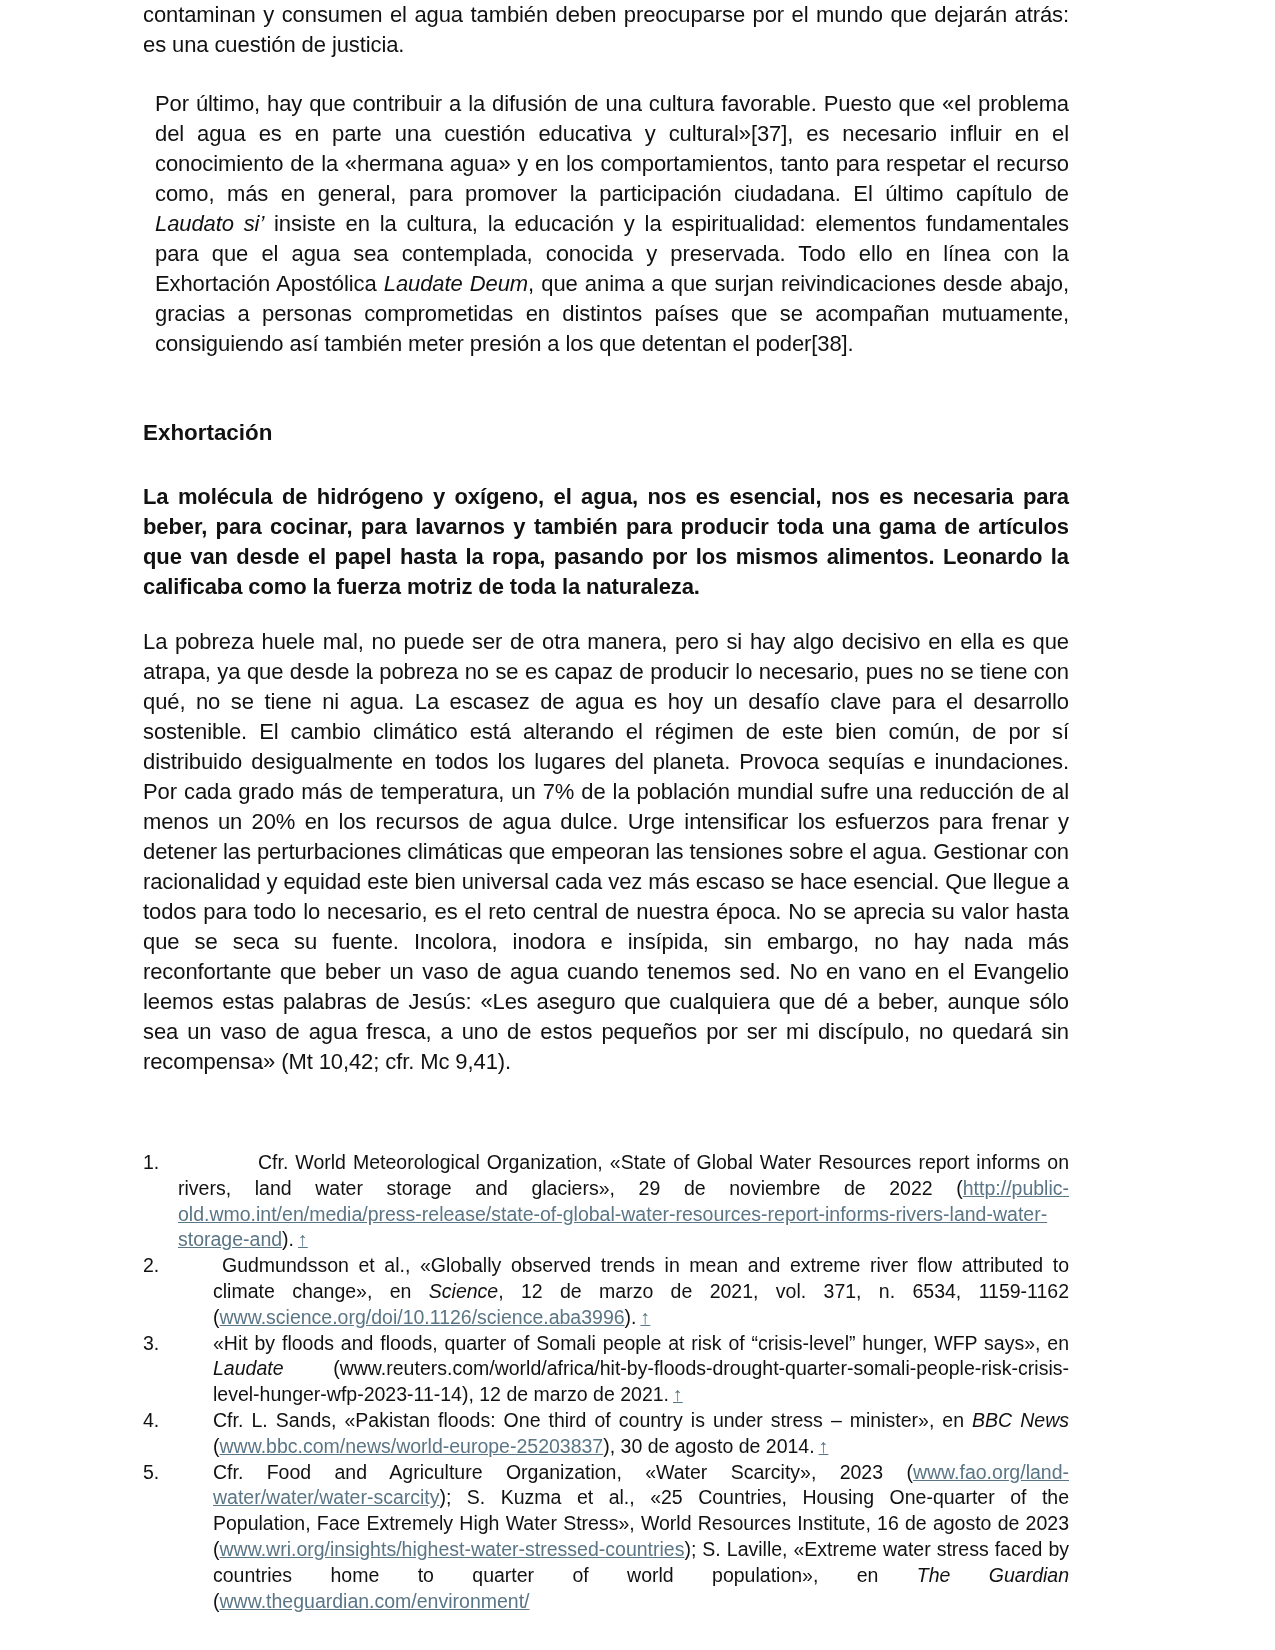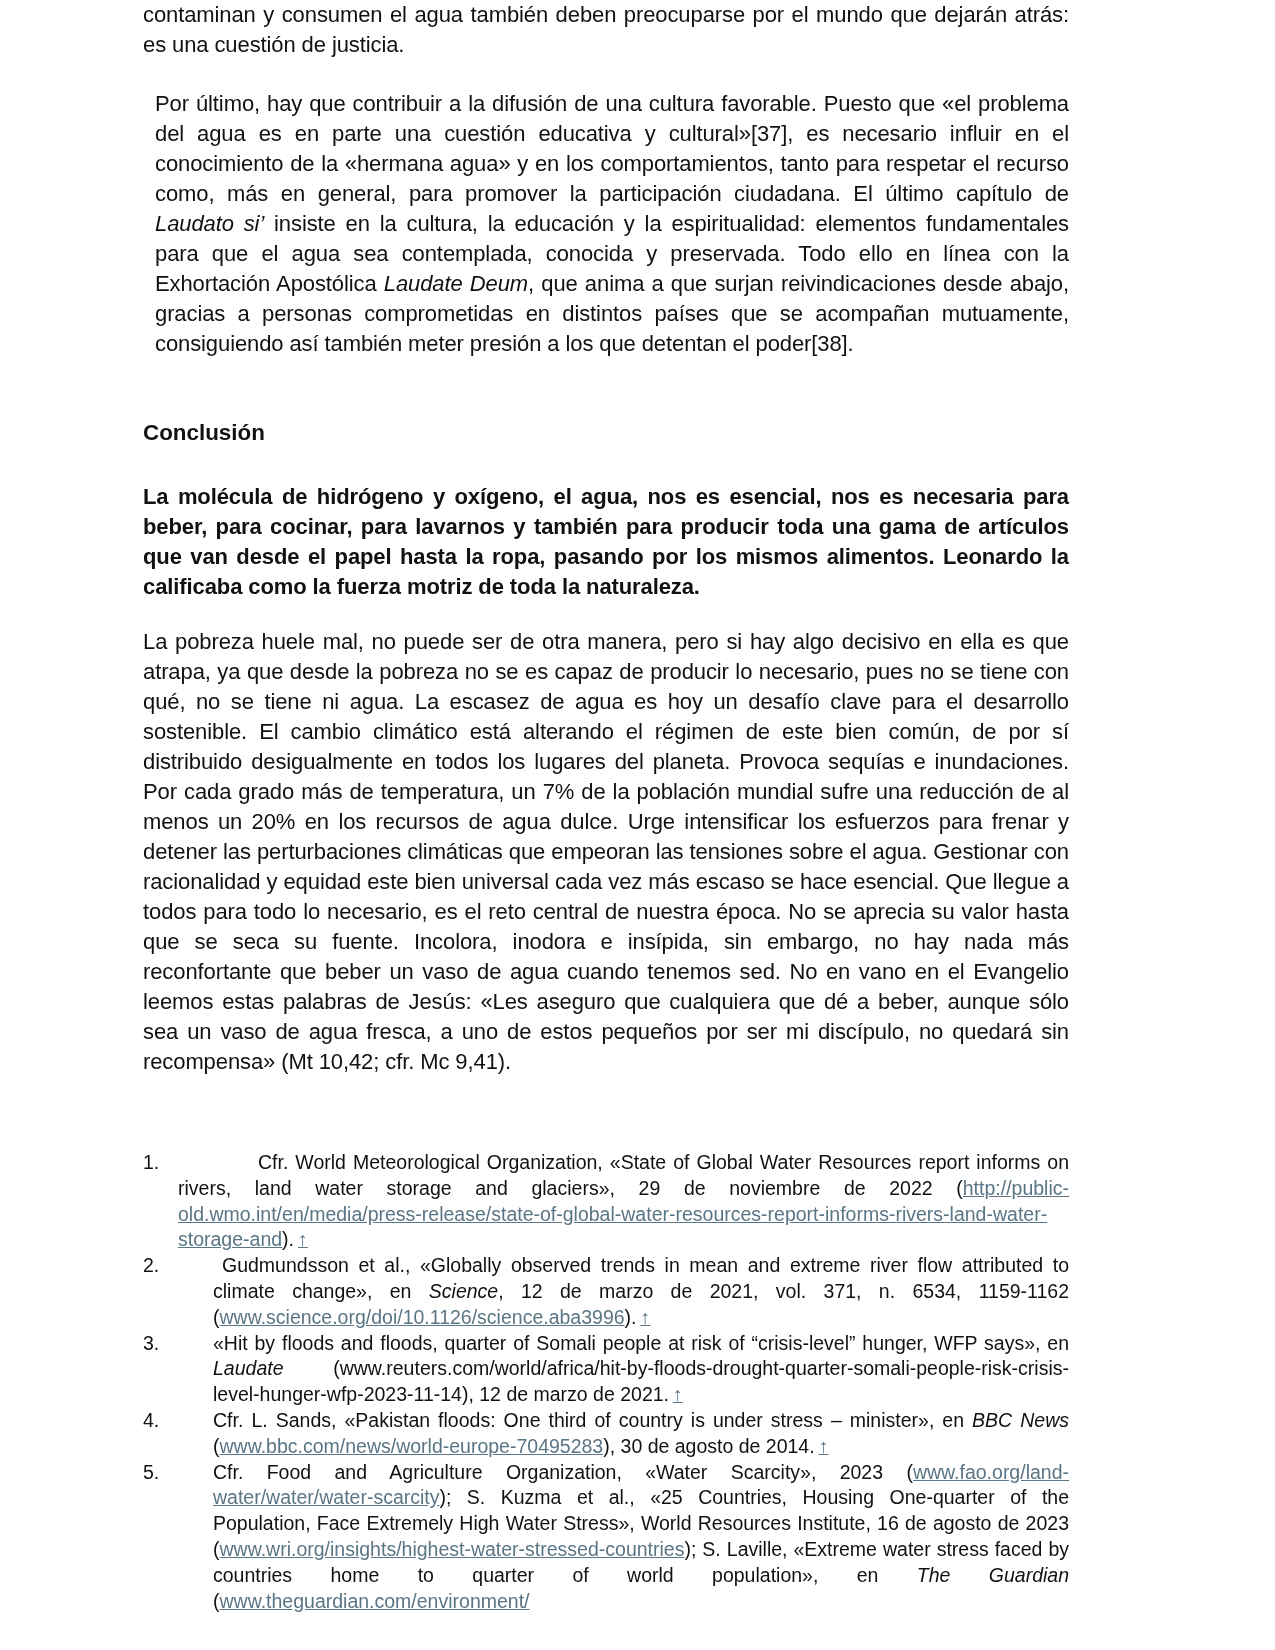--- a/index.html
+++ b/index.html
@@ -29,38 +29,38 @@
 </style>
 </head>
 <body>
 
 <div class="page">
 
   <p class="para p-top">contaminan y consumen el agua también deben preocuparse por el mundo que dejarán atrás: es una cuestión de justicia.</p>
 
   <p class="para p-cultura"><span>Por último, hay que contribuir a la difusión de una cultura favorable. Puesto que «el problema del agua es en parte una cuestión educativa y cultural»[37], es necesario influir en el conocimiento de la «hermana agua» y en los comportamientos, tanto para respetar el recurso como, más en general, para promover la participación ciudadana. El último capítulo de </span><em>Laudato si’</em><span> insiste en la cultura, la educación y la espiritualidad: elementos fundamentales para que el agua sea contemplada, conocida y preservada. Todo ello en línea con la Exhortación Apostólica </span><em>Laudate Deum</em><span>, que anima a que surjan reivindicaciones desde abajo, gracias a personas comprometidas en distintos países que se acompañan mutuamente, consiguiendo así también meter presión a los que detentan el poder[38].</span></p>
 
-  <h2 class="heading">Conclusión</h2>
+  <h2 class="heading">Exhortación</h2>
 
   <p class="para p-concl1">La molécula de hidrógeno y oxígeno, el agua, nos es esencial, nos es necesaria para beber, para cocinar, para lavarnos y también para producir toda una gama de artículos que van desde el papel hasta la ropa, pasando por los mismos alimentos. Leonardo la calificaba como la fuerza motriz de toda la naturaleza.</p>
 
   <p class="para p-concl2">La pobreza huele mal, no puede ser de otra manera, pero si hay algo decisivo en ella es que atrapa, ya que desde la pobreza no se es capaz de producir lo necesario, pues no se tiene con qué, no se tiene ni agua. La escasez de agua es hoy un desafío clave para el desarrollo sostenible. El cambio climático está alterando el régimen de este bien común, de por sí distribuido desigualmente en todos los lugares del planeta. Provoca sequías e inundaciones. Por cada grado más de temperatura, un 7% de la población mundial sufre una reducción de al menos un 20% en los recursos de agua dulce. Urge intensificar los esfuerzos para frenar y detener las perturbaciones climáticas que empeoran las tensiones sobre el agua. Gestionar con racionalidad y equidad este bien universal cada vez más escaso se hace esencial. Que llegue a todos para todo lo necesario, es el reto central de nuestra época. No se aprecia su valor hasta que se seca su fuente. Incolora, inodora e insípida, sin embargo, no hay nada más reconfortante que beber un vaso de agua cuando tenemos sed. No en vano en el Evangelio leemos estas palabras de Jesús: «Les aseguro que cualquiera que dé a beber, aunque sólo sea un vaso de agua fresca, a uno de estos pequeños por ser mi discípulo, no quedará sin recompensa» (Mt 10,42; cfr. Mc 9,41).</p>
 
   <ol class="notes">
     <li class="note n1">
       <span class="num">1.</span><span class="indent"></span><span>Cfr. World Meteorological Organization, «State of Global Water Resources report informs on rivers, land water storage and glaciers», 29 de noviembre de 2022 (</span><a class="link" href="#">http://public-old.wmo.int/en/media/press-release/state-of-global-water-resources-report-informs-rivers-land-water-storage-and</a><span>).</span><a class="backref" href="#">↑</a>
     </li>
     <li class="note n2">
       <span class="num" style="left:-70px">2.</span><span class="indent"></span><span>Gudmundsson et al., «Globally observed trends in mean and extreme river flow attributed to climate change», en </span><em>Science</em><span>, 12 de marzo de 2021, vol. 371, n. 6534, 1159-1162 (</span><a class="link" href="#">www.science.org/doi/10.1126/science.aba3996</a><span>).</span><a class="backref" href="#">↑</a>
     </li>
     <li class="note">
       <span class="num" style="left:-70px">3.</span><span>«Hit by floods and floods, quarter of Somali people at risk of “crisis-level” hunger, WFP says», en </span><em>Laudate</em><span> (www.reuters.com/world/africa/hit-by-floods-drought-quarter-somali-people-risk-crisis-level-hunger-wfp-2023-11-14), 12 de marzo de 2021.</span><a class="backref" href="#">↑</a>
     </li>
     <li class="note">
-      <span class="num" style="left:-70px">4.</span><span>Cfr. L. Sands, «Pakistan floods: One third of country is under stress – minister», en </span><em>BBC News</em><span> (</span><a class="link" href="#">www.bbc.com/news/world-europe-70495283</a><span>), 30 de agosto de 2014.</span><a class="backref" href="#">↑</a>
+      <span class="num" style="left:-70px">4.</span><span>Cfr. L. Sands, «Pakistan floods: One third of country is under stress – minister», en </span><em>BBC News</em><span> (</span><a class="link" href="#">www.bbc.com/news/world-europe-25203837</a><span>), 30 de agosto de 2014.</span><a class="backref" href="#">↑</a>
     </li>
     <li class="note">
       <span class="num" style="left:-70px">5.</span><span>Cfr. Food and Agriculture Organization, «Water Scarcity», 2023 (</span><a class="link" href="#">www.fao.org/land-water/water/water-scarcity</a><span>); S. Kuzma et al., «25 Countries, Housing One-quarter of the Population, Face Extremely High Water Stress», World Resources Institute, 16 de agosto de 2023 (</span><a class="link" href="#">www.wri.org/insights/highest-water-stressed-countries</a><span>); S. Laville, «Extreme water stress faced by countries home to quarter of world population», en </span><em>The Guardian</em><span> (</span><a class="link" href="#">www.theguardian.com/environment/</a>
     </li>
   </ol>
 </div>
 
 <style>
   .note .num { left: -0px; }
   .note:not(.n1) { padding-left: 70px; }

